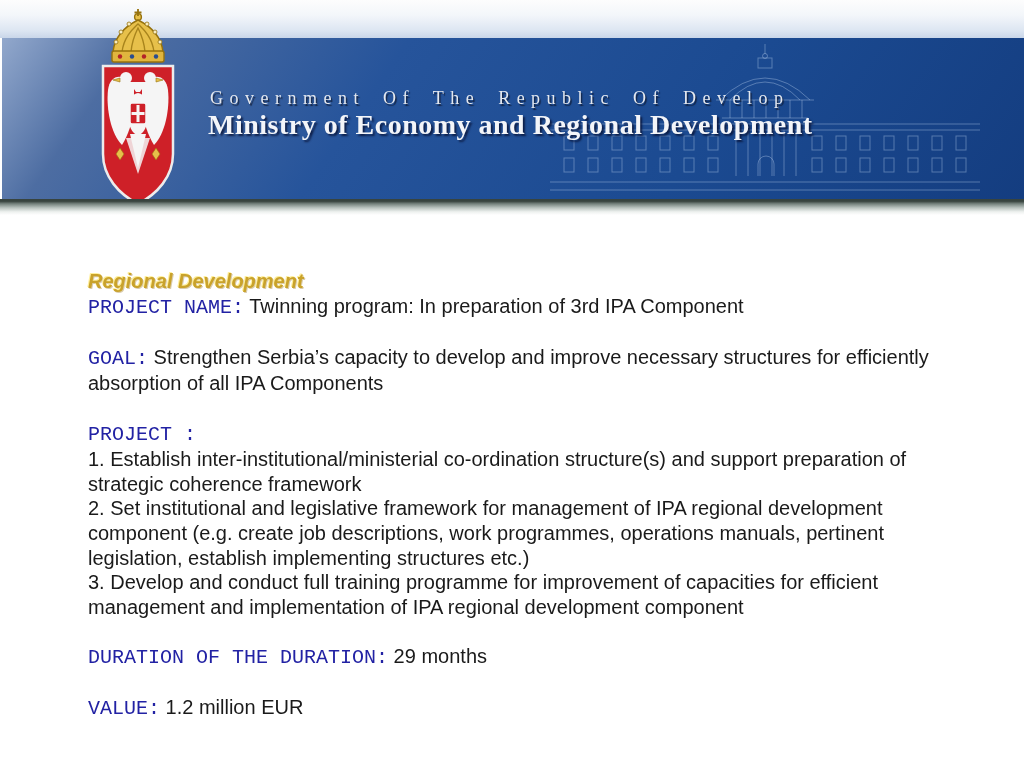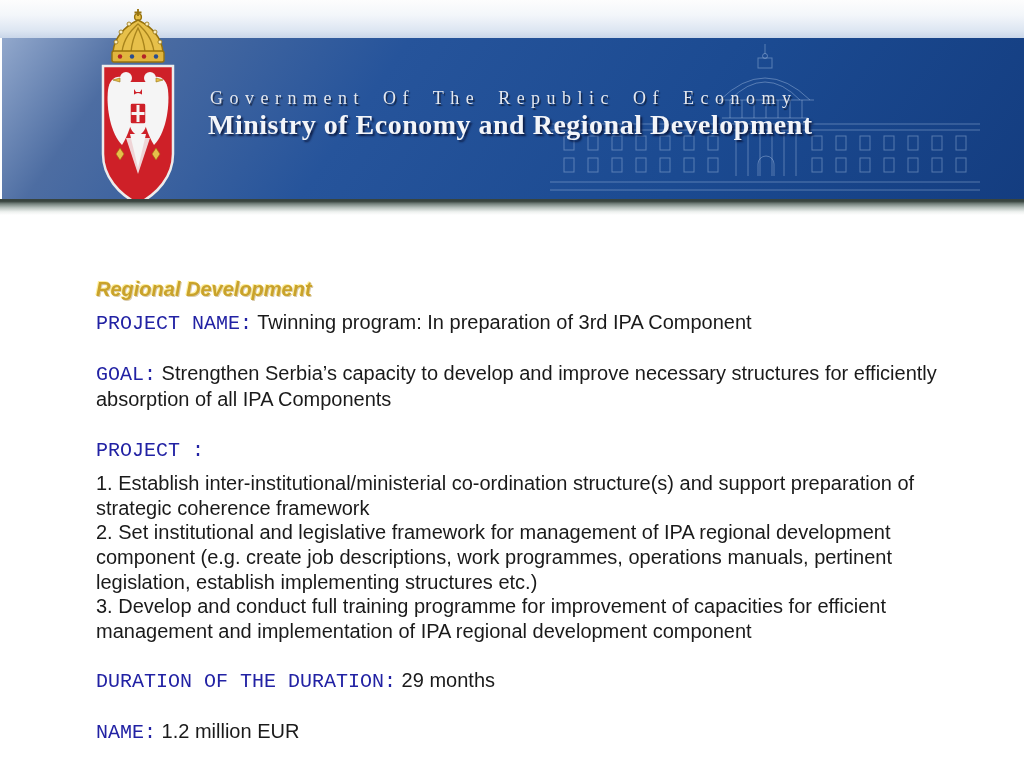--- a/index.html
+++ b/index.html
@@ -38,21 +38,21 @@
     white-space:nowrap;
   }
   .building-sketch { position:absolute; left:540px; top:42px; }
   .crest { position:absolute; left:86px; top:8px; }
 
   
   .content {
     position:absolute; left:88px; top:269px; width:922px;
     font-size:20px; line-height:24.6px; color:#1a1a1a;
   }
-  .content p { margin:8px; white-space:pre-line; }
+  .content p { margin:0; white-space:pre-line; }
   .content p.gap { margin-top:24.6px; }
   .label { color:#2222a4;font-family:Liberation Mono, monospace; }
   .gold-title {
     color:#c9a22b; font-weight:bold; font-style:italic;
     text-shadow:-1px -1px 0 rgba(255,238,150,0.95), 1px 1px 0 rgba(150,110,20,0.35);
   }
 </style>
 </head>
 <body>
 
@@ -111,21 +111,21 @@
         <rect x="296" y="116" width="10" height="14"></rect>
       <rect x="320" y="116" width="10" height="14"></rect>
         <rect x="344" y="116" width="10" height="14"></rect>
       <rect x="368" y="116" width="10" height="14"></rect>
         <rect x="392" y="116" width="10" height="14"></rect>
       <rect x="416" y="116" width="10" height="14"></rect>
       <line x1="10" y1="140" x2="440" y2="140"></line>
       <line x1="10" y1="148" x2="440" y2="148"></line>
     </svg>
 
-    <div class="gov-line">Government Of The Republic Of Economy</div>
+    <div class="gov-line">Government Of The Republic Of Develop</div>
     <div class="ministry-line">Ministry of Economy and Regional Development</div>
 
     <svg class="crest" width="104" height="202" viewBox="0 0 104 202">
 
       <g stroke="#96720e" stroke-width="1.4" fill="#e7c04a">
         <circle cx="52" cy="9" r="3.4"></circle>
         <path d="M52,1 v7 M48.5,4.5 h7" fill="none" stroke-width="1.8"></path>
         <path d="M27,44 C29,24 46,15 52,12 C58,15 75,24 77,44 Z" fill="#e7c04a"></path>
         <path d="M36,44 C38,28 48,20 52,16 C56,20 66,28 68,44" fill="none" stroke="#a8841c"></path>
         <path d="M45,44 C46,32 50,24 52,20 C54,24 58,32 59,44" fill="none" stroke="#a8841c"></path>
@@ -185,16 +185,16 @@
     <p>1. Establish inter-institutional/ministerial co-ordination structure(s) and support preparation of
 strategic coherence framework
 2. Set institutional and legislative framework for management of IPA regional development
 component (e.g. create job descriptions, work programmes, operations manuals, pertinent
 legislation, establish implementing structures etc.)
 3. Develop and conduct full training programme for improvement of capacities for efficient
 management and implementation of IPA regional development component</p>
 
     <p class="gap"><span class="label">DURATION OF THE DURATION:</span><span> 29 months</span></p>
 
-    <p class="gap"><span class="label">NAME:</span><span> 1.2 million EUR</span></p>
+    <p class="gap"><span class="label">VALUE:</span><span> 1.2 million EUR</span></p>
   </div>
 
 </div>
 
 </body></html>

